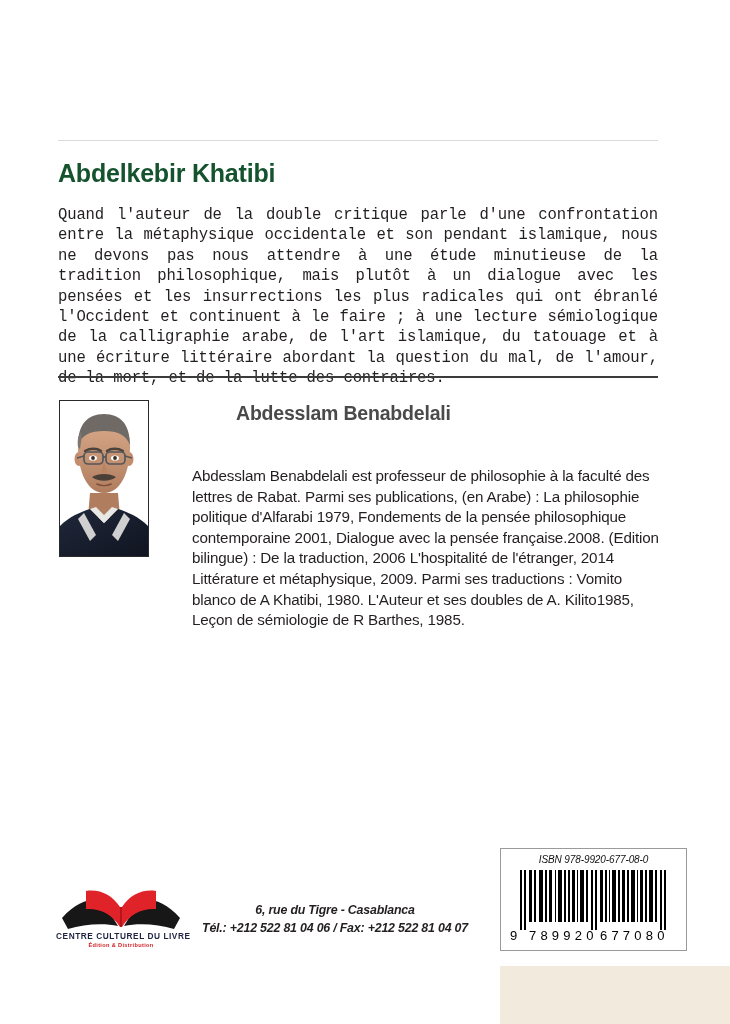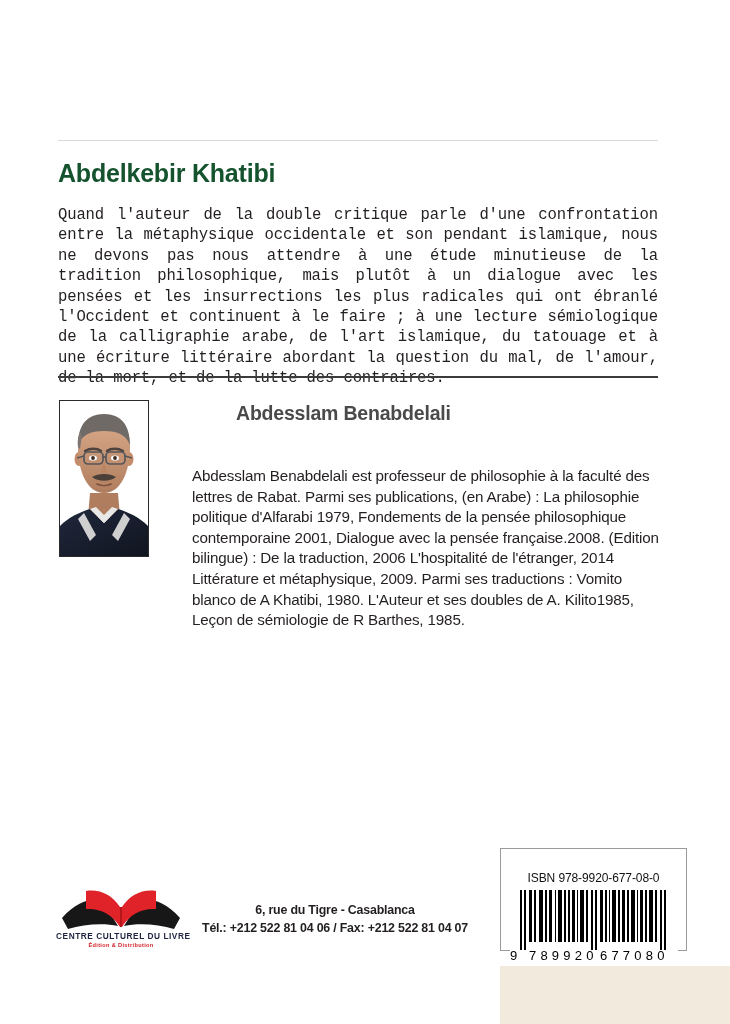--- a/index.html
+++ b/index.html
@@ -145,40 +145,42 @@
     position: absolute;
     left: 180px;
     top: 902px;
     width: 310px;
     text-align: center;
     font-size: 12.4px;
     line-height: 17.5px;
     font-weight: bold;
     color: #231f20;
     letter-spacing: -0.2px;
+    font-style: italic;
   }
 
   
   .barcode-box {
     position: absolute;
     left: 500px;
     top: 848px;
     width: 187px;
     height: 103px;
     border: 1px solid #9a9a9a;
     background: #ffffff;
     box-sizing: border-box;
   }
   .isbn-text {
     text-align: center;
-    font-size: 12px;
+    font-size: 10px;
     color: #111;
-    margin-top: 22px;
+    margin-top: 5px;
     font-family: "Liberation Sans", sans-serif;
     letter-spacing: -0.1px;
+    font-style: italic;
   }
   .barcode-svg {
     display: block;
     margin: 3px auto 0 auto;
     width: 168px;
     height: 74px;
   }
 </style>
 </head>
 <body>

